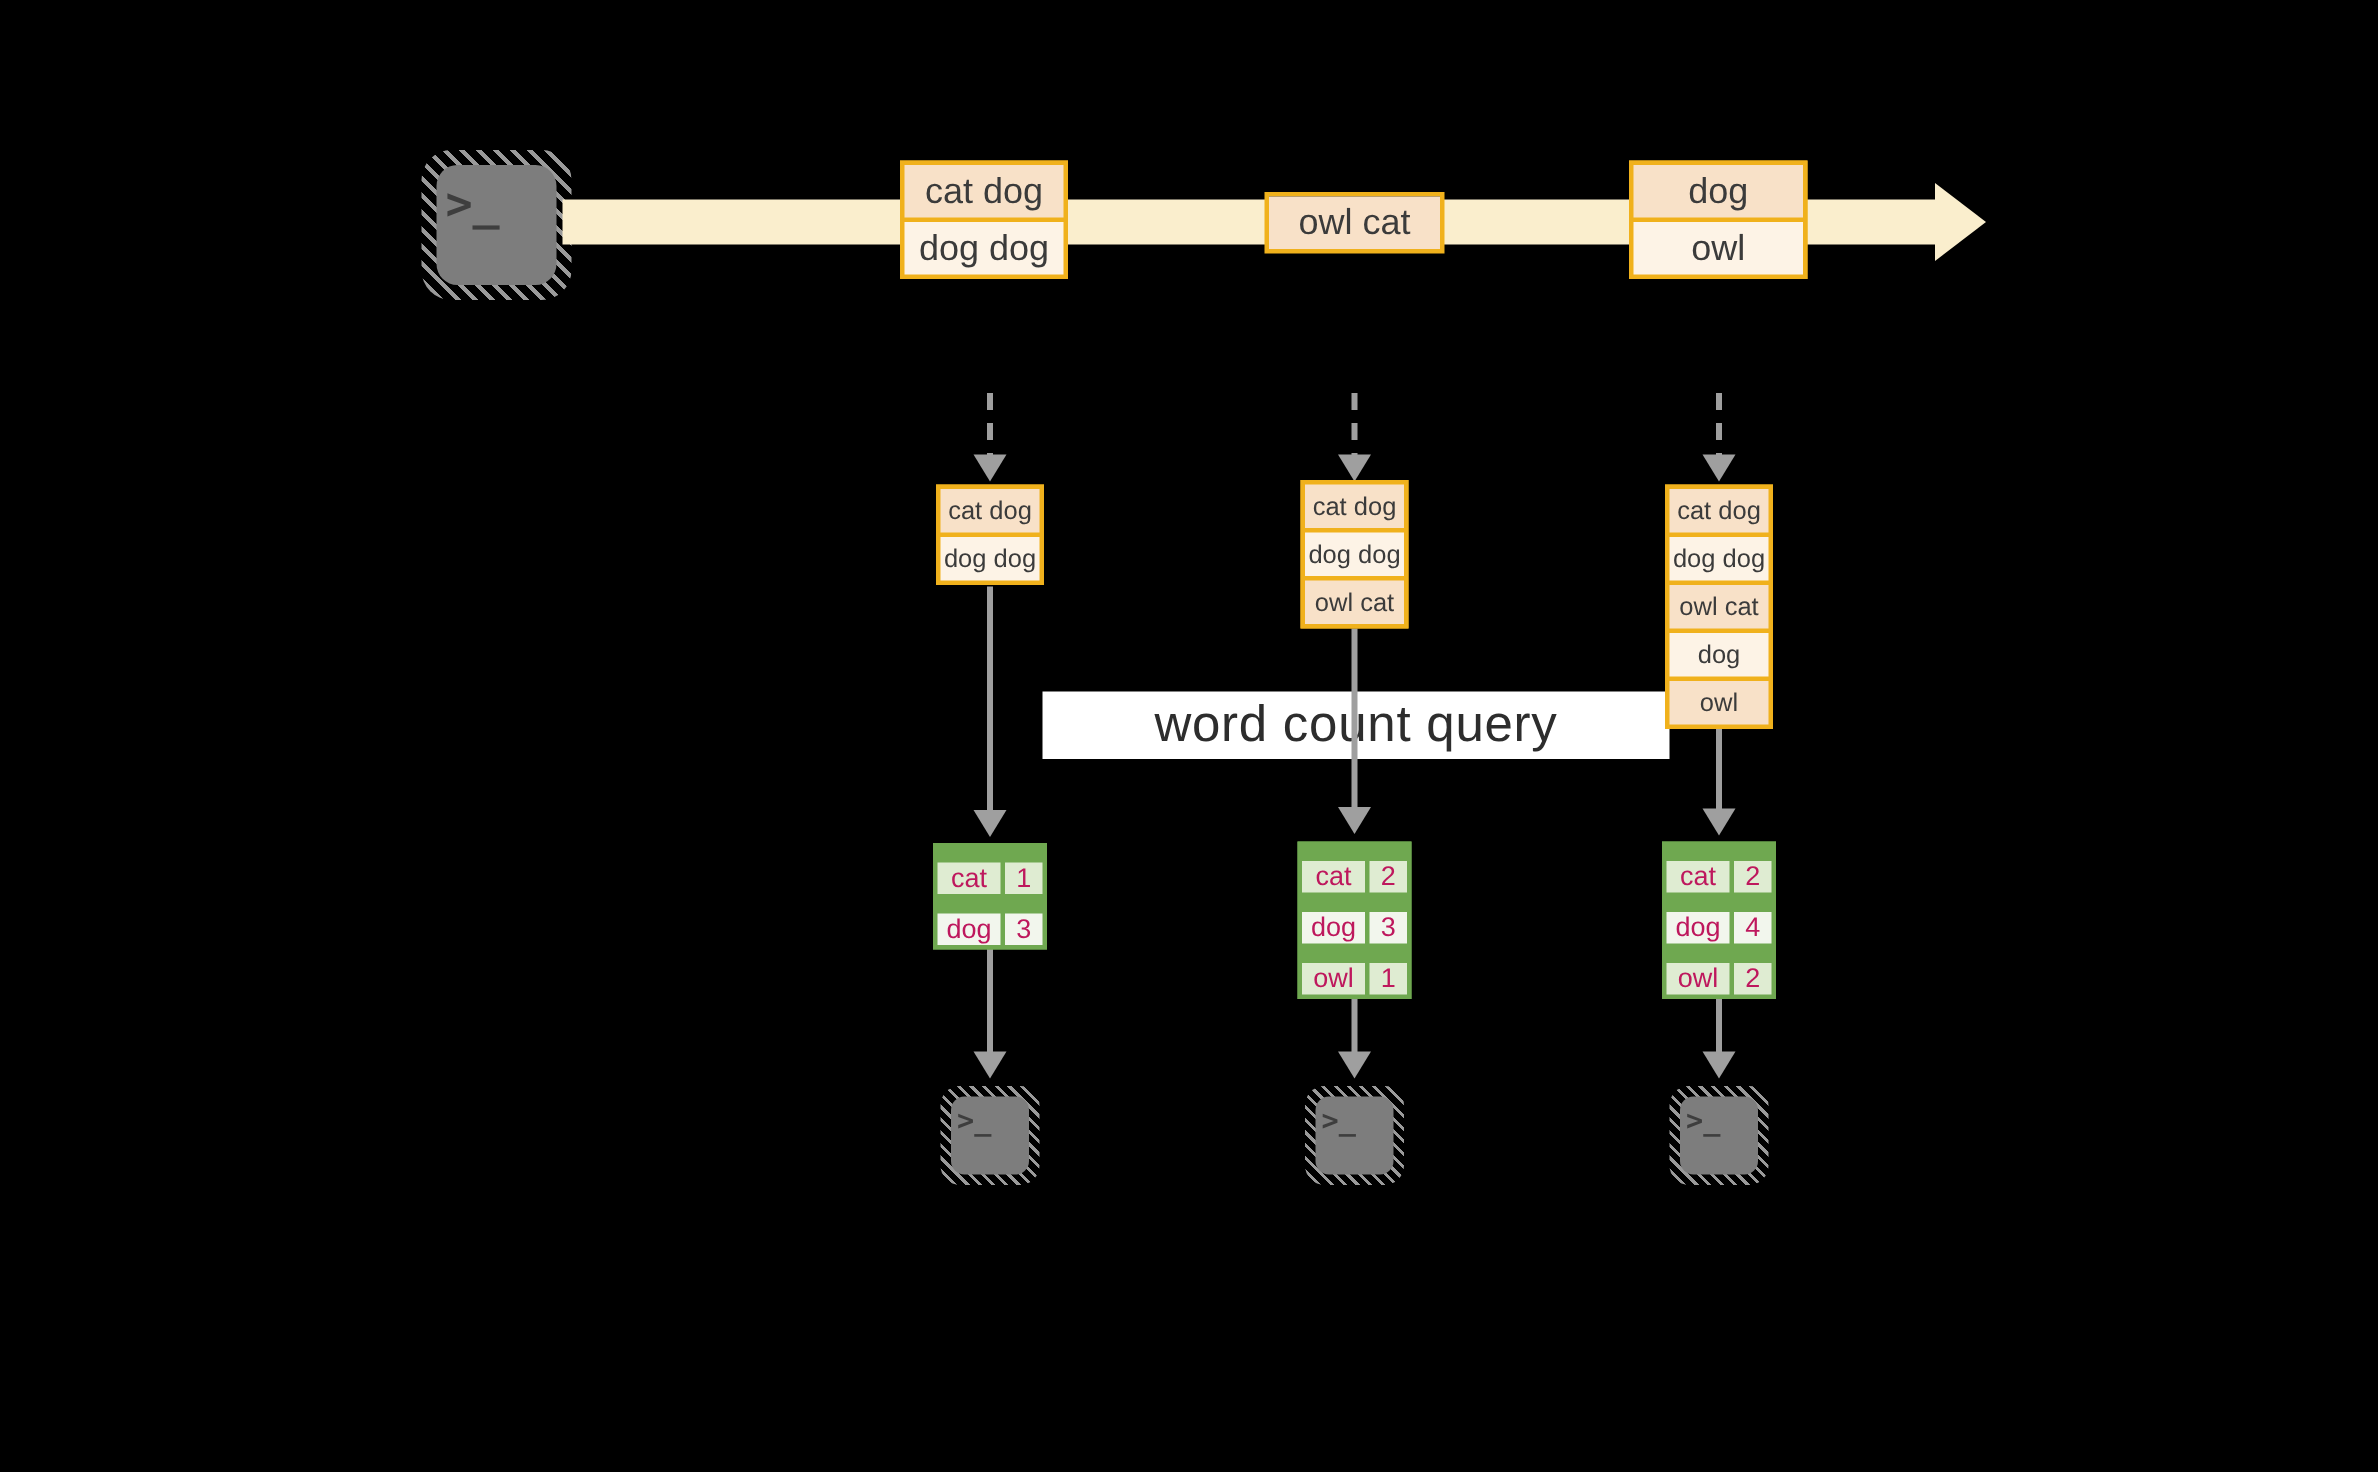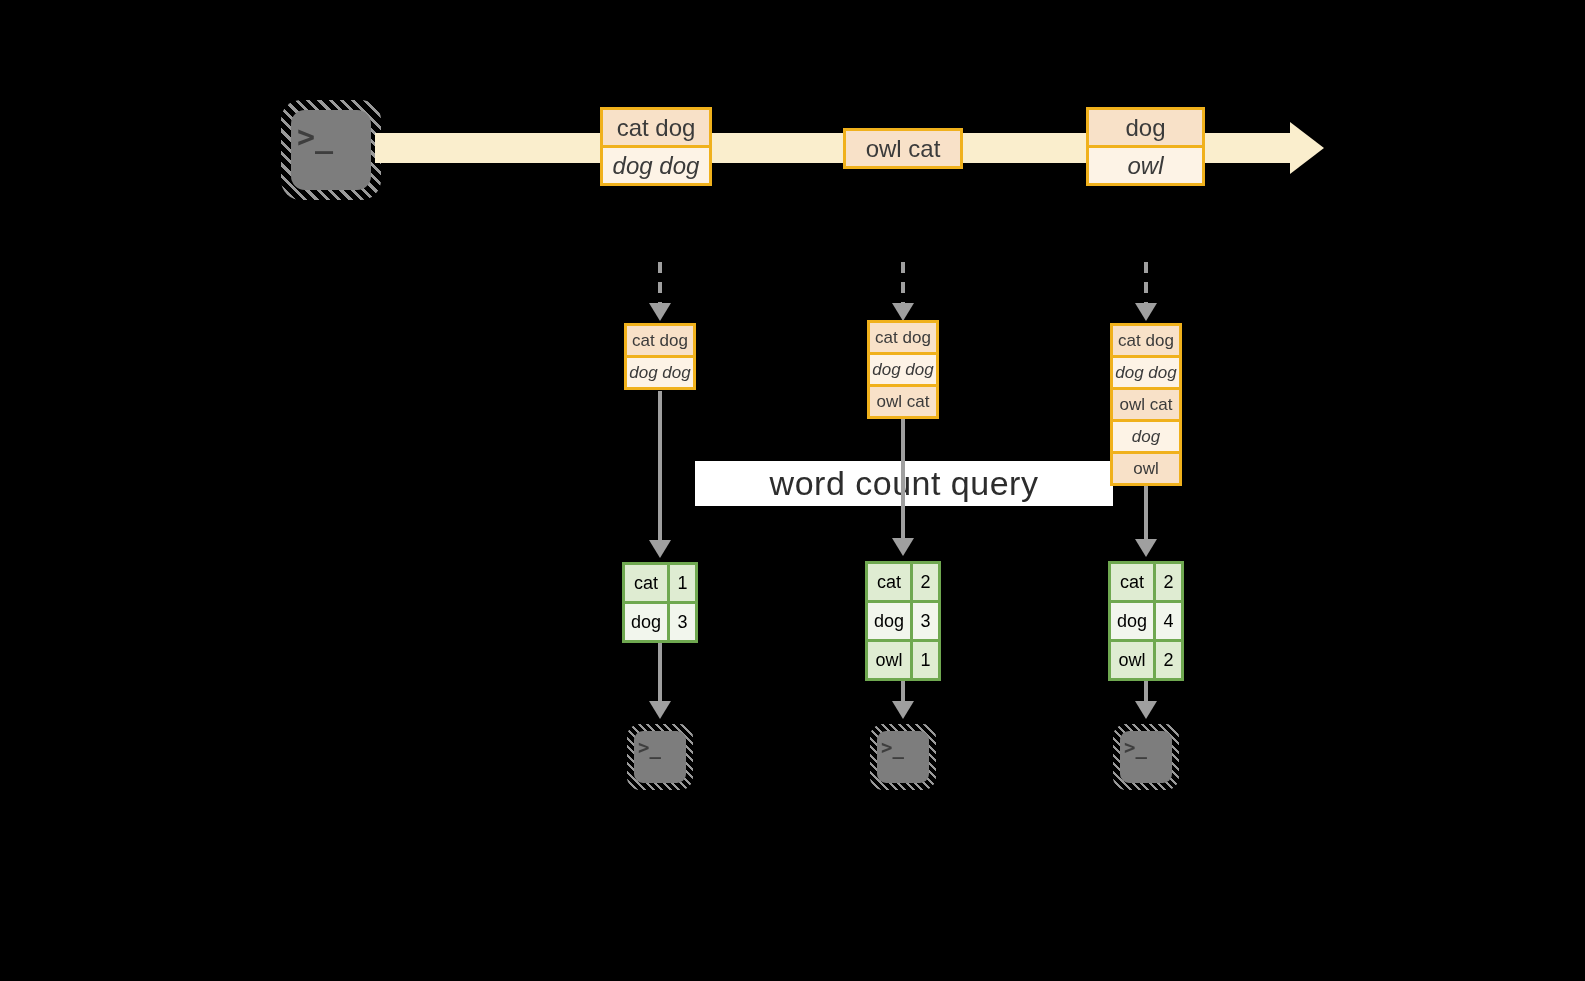--- a/index.html
+++ b/index.html
@@ -40,24 +40,24 @@
   .batch-cell{height:35px;display:flex;align-items:center;justify-content:center;
     font-size:24px;color:var(--text);}
   
   .buffer{position:absolute;width:66px;display:grid;gap:3px;background:var(--box-border);
     border:3px solid var(--box-border);z-index:3;}
   .buffer-cell{height:29px;display:flex;align-items:center;justify-content:center;
     font-size:17px;color:var(--text);}
   
   .counts{position:absolute;display:grid;grid-template-columns:42px 25px;gap:3px;
     background:var(--table-border);border:3px solid var(--table-border);z-index:3;}
-  .count-cell{height:36px;display:flex;align-items:center;justify-content:center;
-    font-size:18px;color:#000000;}
+  .count-cell{height:21px;display:flex;align-items:center;justify-content:center;
+    font-size:18px;color:#be185d;margin-top:10px;}
   .fill-dark{background:var(--box-fill-dark);}
-  .fill-light{background:var(--box-fill-light);font-style:italic;}
+  .fill-light{background:var(--box-fill-light);}
   .gfill-dark{background:var(--table-fill-dark);}
   .gfill-light{background:var(--table-fill-light);}
   
   .shaft{position:absolute;width:4px;background:var(--arrow-gray);z-index:2;}
   .shaft.dashed{background:repeating-linear-gradient(180deg,var(--arrow-gray) 0 11px,transparent 11px 20px);}
   .ahead{position:absolute;width:0;height:0;z-index:2;
     border-left:11px solid transparent;border-right:11px solid transparent;
     border-top:18px solid var(--arrow-gray);}
   
   .banner{position:absolute;left:695px;top:461px;width:418px;height:45px;background:var(--banner-bg);

